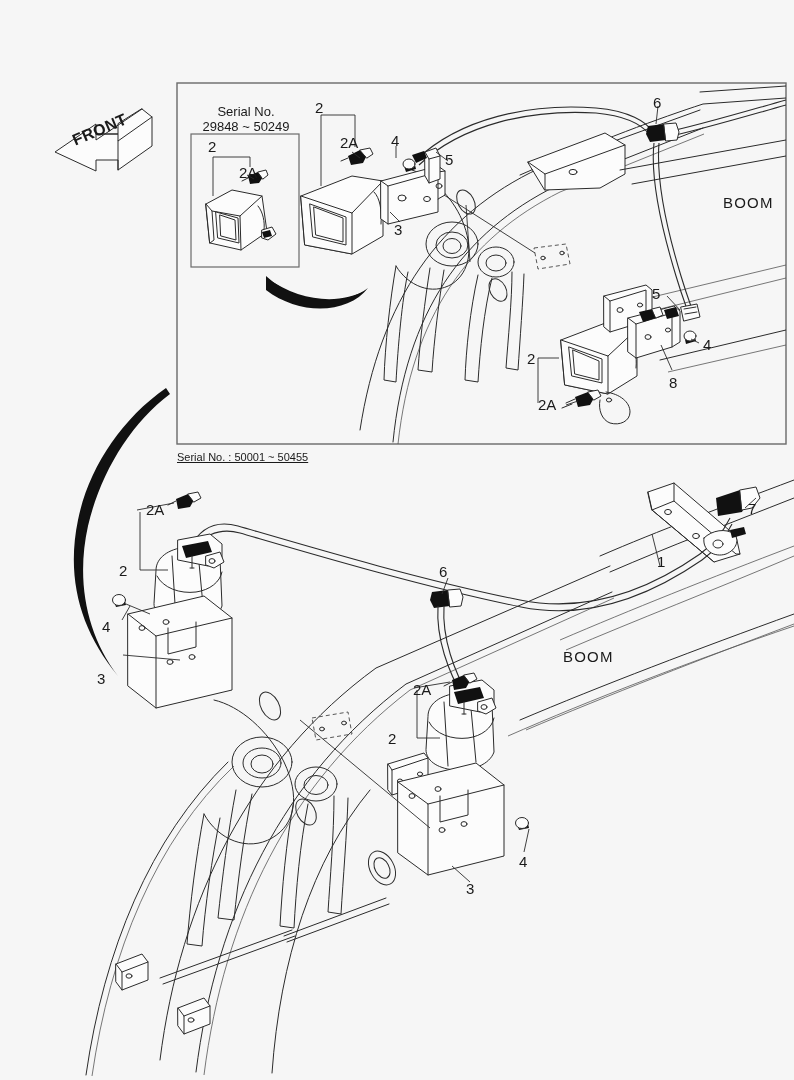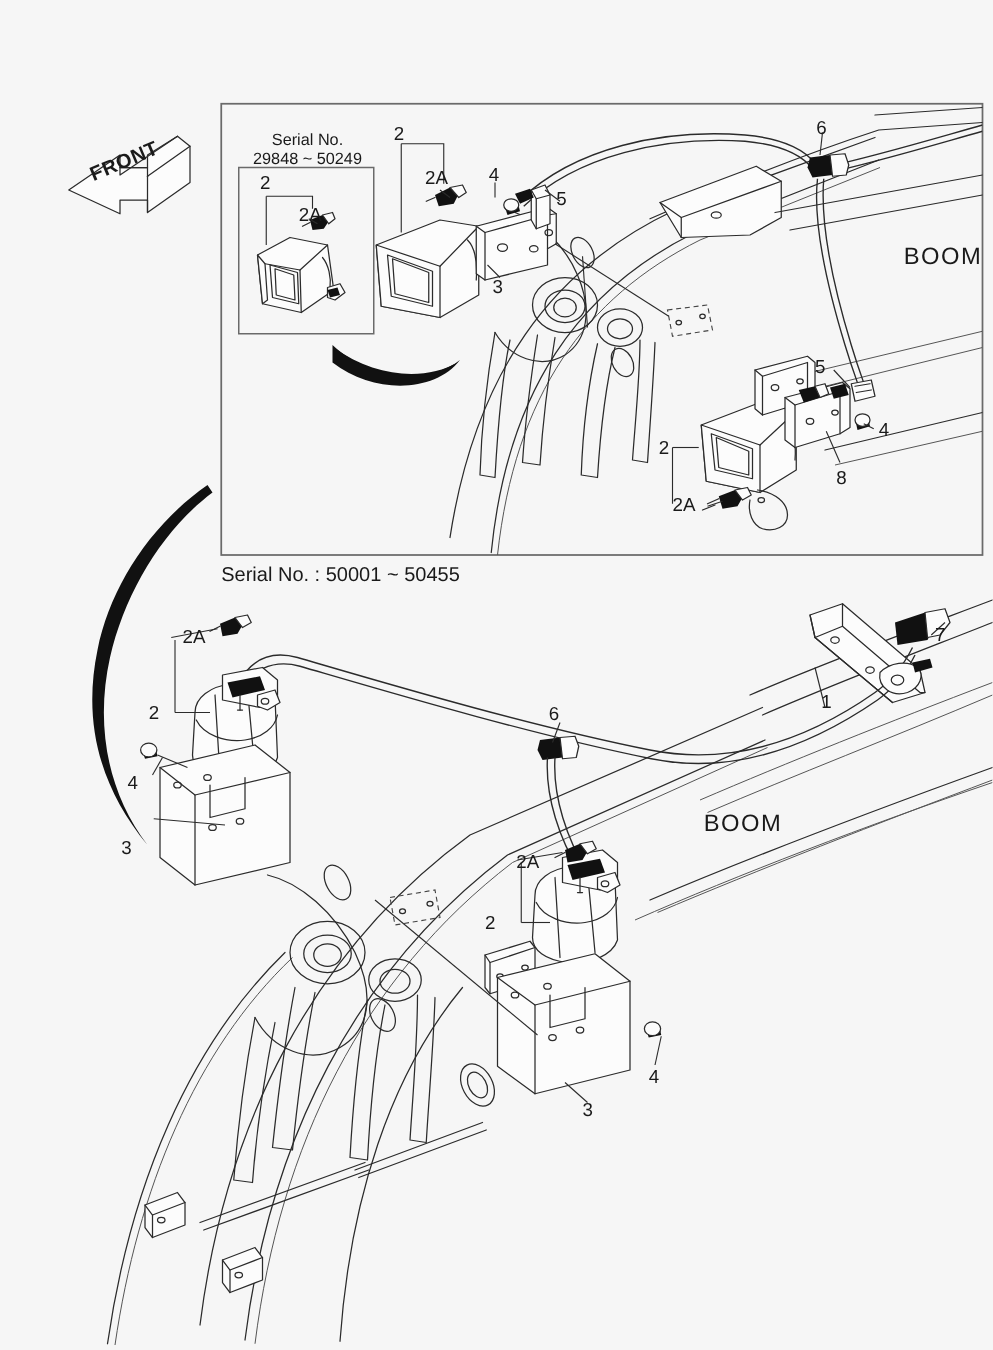--- a/index.html
+++ b/index.html
@@ -14,23 +14,23 @@
   svg.layer{position:absolute;left:0;top:0;width:794px;height:1080px;}
   .lbl{
     position:absolute;
     font-family:"Liberation Sans", sans-serif;
     color:#1a1a1a;
     white-space:pre;
     line-height:1.25;
     user-select:none;
   }
   .lbl-num{font-size:15px;}
-  .lbl-boom{font-size:19px;letter-spacing:1.2px;}
+  .lbl-boom{font-size:15px;letter-spacing:1.2px;}
   .lbl-serial{font-size:13px;text-align:center;}
-  .lbl-caption{font-size:16px;}
+  .lbl-caption{font-size:11px;text-decoration:underline;}
   .lbl-front{
     font-size:16px;font-weight:bold;
     transform:rotate(-23deg);
     letter-spacing:0.5px;
   }
 </style>
 </head>
 <body style="background: rgb(246, 246, 246);">
 
 <div id="root">

